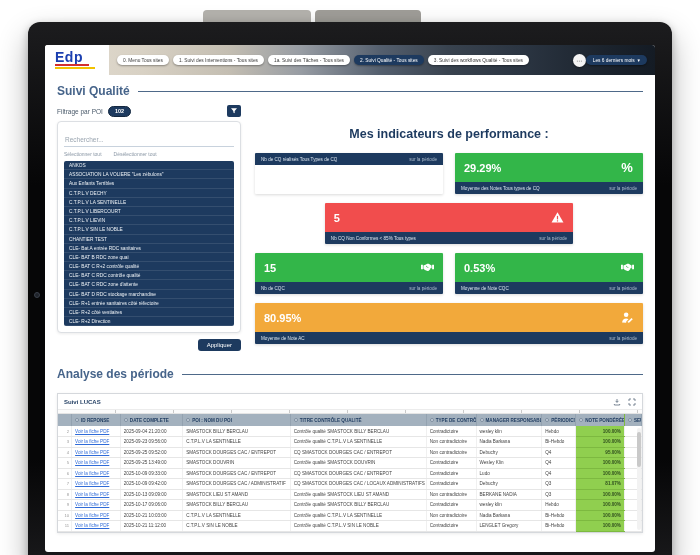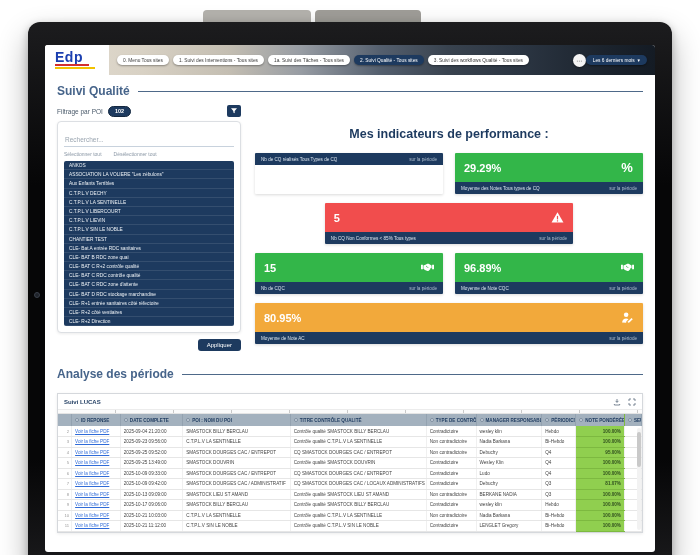--- a/index.html
+++ b/index.html
@@ -223,21 +223,21 @@
                       </svg>
                     </span>
                   </div>
                   <div class="kpi-footer">
                     <span class="kpi-label">Nb de CQC</span>
                     <span class="kpi-period">sur la période</span>
                   </div>
                 </div>
                 <div class="kpi-card green">
                   <div class="kpi-top">
-                    <span class="kpi-value">96.89%</span>
+                    <span class="kpi-value">0.53%</span>
                     <span class="kpi-icon">
                       <svg viewBox="0 0 24 24">
                         <path fill="#fff" d="M0 7h3.5v8H0zM20.5 7H24v8h-3.5zM4.5 14.5v-6l3.8-1.6c.9-.4 1.9-.3 2.7.2l.8.5-2.6 2.7c1.6 1.9 4 2.9 6.4 2.6l1.9-.3v2.1l-3.3 3.2c-.6.6-1.5.8-2.3.5l-4.6-1.6z"></path>
                         <path fill="#fff" d="M9.5 6.2l2.2-1c.8-.35 1.7-.3 2.4.1l5.4 3v5l-2-.3c-2.2.3-4.4-.6-5.8-2.3l-.9-1z"></path>
                       </svg>
                     </span>
                   </div>
                   <div class="kpi-footer">
                     <span class="kpi-label">Moyenne de Note CQC</span>
                     <span class="kpi-period">sur la période</span>

